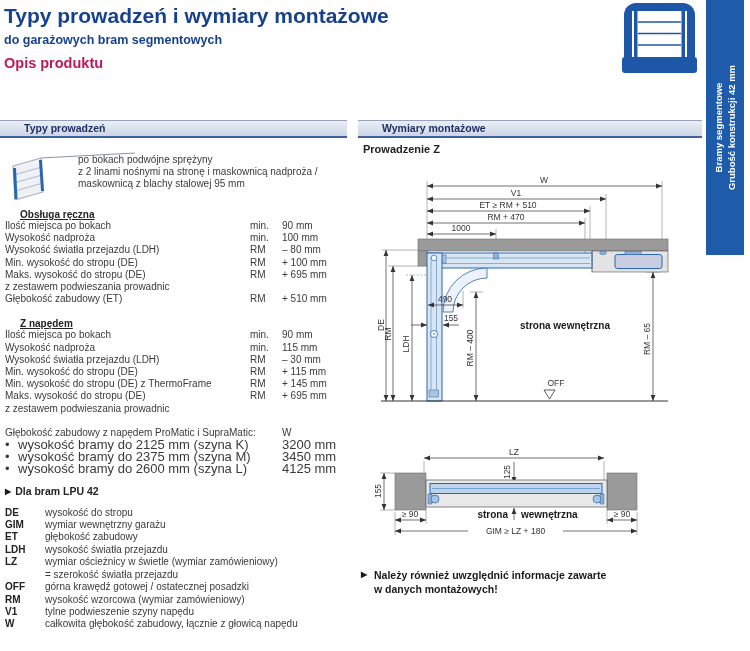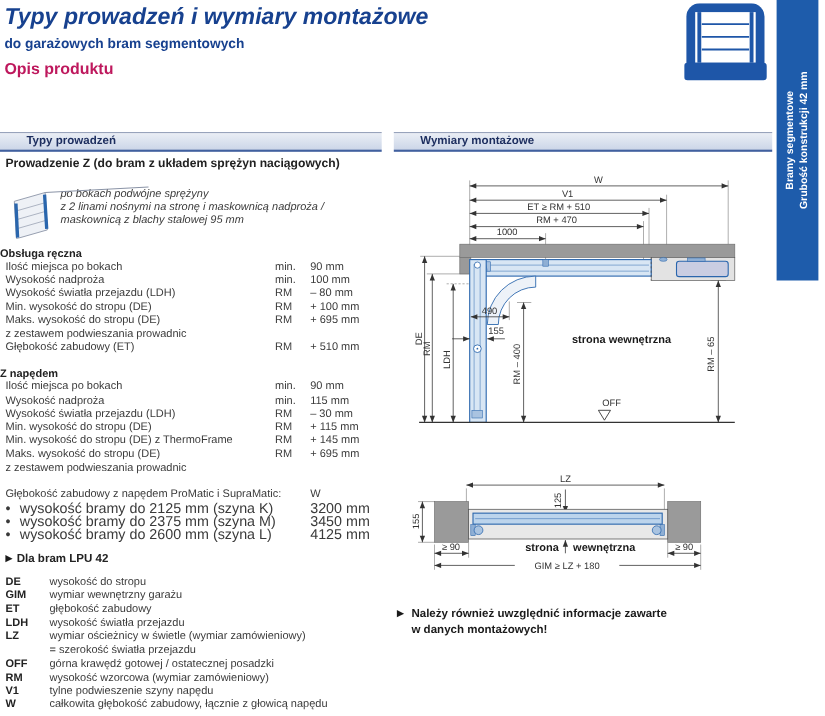--- a/index.html
+++ b/index.html
@@ -1,20 +1,20 @@
 <!DOCTYPE html>
 <html><head>
 <meta charset="utf-8">
 <style>
   html,body{margin:0;padding:0;background:#fff;}
   .page{position:relative;width:750px;height:651px;background:#ffffff;
         font-family:"Liberation Sans",sans-serif;color:#3a3a3a;overflow:hidden;}
 
   
-  .title{position:absolute;left:4px;top:4px;font-size:21px;font-weight:bold;color:#17418f;font-style:italic;}
+  .title{position:absolute;left:4px;top:4px;font-size:21px;font-weight:bold;color:#17418f;}
   .subtitle{position:absolute;left:4px;top:33px;font-size:12.5px;font-weight:bold;color:#17418f;}
   .section-label{position:absolute;left:4px;top:55px;font-size:14.5px;font-weight:bold;color:#be185d;}
 
   
   .door-icon{position:absolute;left:622px;top:3px;width:76px;height:74px;}
 
   
   .side-tab{position:absolute;left:706px;top:0;width:38px;height:255px;background:#1e5cab;}
   .side-tab-inner{position:absolute;left:0;top:255px;width:255px;height:38px;
       transform-origin:0 0;transform:rotate(-90deg);
@@ -26,23 +26,23 @@
   .col-left{left:0;width:347px;}
   .col-right{left:358px;width:344px;}
 
   .bar{height:15px;line-height:15px;padding-left:24px;font-size:10.5px;font-weight:bold;
        color:#1c2d5e;background:linear-gradient(180deg,#eaeef5,#ccd6e8);
        border-top:1px solid #98a3bb;border-bottom:2px solid #41609f;}
   .subhead{margin:5px 0 0 5px;font-size:11px;font-weight:bold;color:#222;}
 
   .intro{position:relative;height:50px;margin-top:12px;}
   .intro svg{position:absolute;left:3px;top:0;}
-  .intro-text{margin-left:55px;padding-top:4px;font-size:10px;line-height:12px;font-style:italic;}
-
-  .sect-title{font-size:10px;font-weight:bold;color:#222;margin:9px 0 0;}
+  .intro-text{margin-left:78px;padding-top:4px;font-size:10px;line-height:12px;}
+
+  .sect-title{font-size:10px;font-weight:bold;color:#222;margin:9px 20px 0;text-decoration:underline;}
   .sect-title.pw{margin-top:13px;}
   .trow{display:grid;grid-template-columns:1fr 32px 60px;font-size:10px;line-height:12.2px;margin:0 5px;}
   .tv{text-align:left;}
 
   .dhead{display:grid;grid-template-columns:1fr 60px;font-size:10px;line-height:12.2px;margin:12px 5px 0;}
   .drow{display:grid;grid-template-columns:13px 1fr 60px;font-size:13px;line-height:12.2px;margin:0 5px;}
 
   .lpu{margin:9px 5px 0;font-size:10.5px;font-weight:bold;color:#222;}
   .ptr{font-size:8px;vertical-align:1px;margin-right:4px;color:#1a1a1a;}
 
@@ -96,21 +96,20 @@
 
   <div class="side-tab">
     <div class="side-tab-inner">
       <div>Bramy segmentowe</div>
       <div>Grubość konstrukcji 42 mm</div>
     </div>
   </div>
 
   <section class="col col-left">
     <div class="bar">Typy prowadzeń</div>
-    <div class="subhead">Prowadzenie Z (do bram z układem sprężyn naciągowych)</div>
 
     <div class="intro">
       <svg width="140" height="50" viewBox="0 0 140 50">
         <path d="M38,8 L132,3" stroke="#8a93a6" stroke-width="1" fill="none"></path>
         <path d="M10,16 L38,8 L40,42 L12,50 Z" fill="#eef1f6" stroke="#8a93a6" stroke-width="0.8"></path>
         <path d="M11,25 L39,17 M11,33 L39,25 M12,41 L40,33" stroke="#8a93a6" stroke-width="0.6" fill="none"></path>
         <path d="M11.5,18 L13,49" stroke="#2a66ad" stroke-width="3"></path>
         <path d="M37.5,10 L39.5,41" stroke="#2a66ad" stroke-width="3"></path>
       </svg>
       <div class="intro-text">
@@ -261,20 +260,21 @@
         </div>
       <div class="lrow">
           <span class="lterm">W</span>
           <span>całkowita głębokość zabudowy, łącznie z głowicą napędu</span>
         </div>
     </div>
   </section>
 
   <section class="col col-right">
     <div class="bar">Wymiary montażowe</div>
+    <div class="subhead">Prowadzenie Z</div>
 
     <svg id="diag1" class="diag" width="325" height="265" viewBox="0 0 325 265">
       <defs>
         <marker id="a1" markerUnits="userSpaceOnUse" markerWidth="7" markerHeight="6" viewBox="0 0 10 10" refX="10" refY="5" orient="auto-start-reverse">
           <path d="M0,1 L10,5 L0,9 Z" fill="#333"></path>
         </marker>
       </defs>
 
       <path class="ext" d="M52,24 V96 M287,24 V82 M231,37 V94 M215,49 V94 M210,61 V96 M121,72 V96 M7,93 H45 M13,109 H52 M95,135 H108 M271,115 H285 M88,134 V151"></path>
       <path class="extd" d="M31,118 H52"></path>

